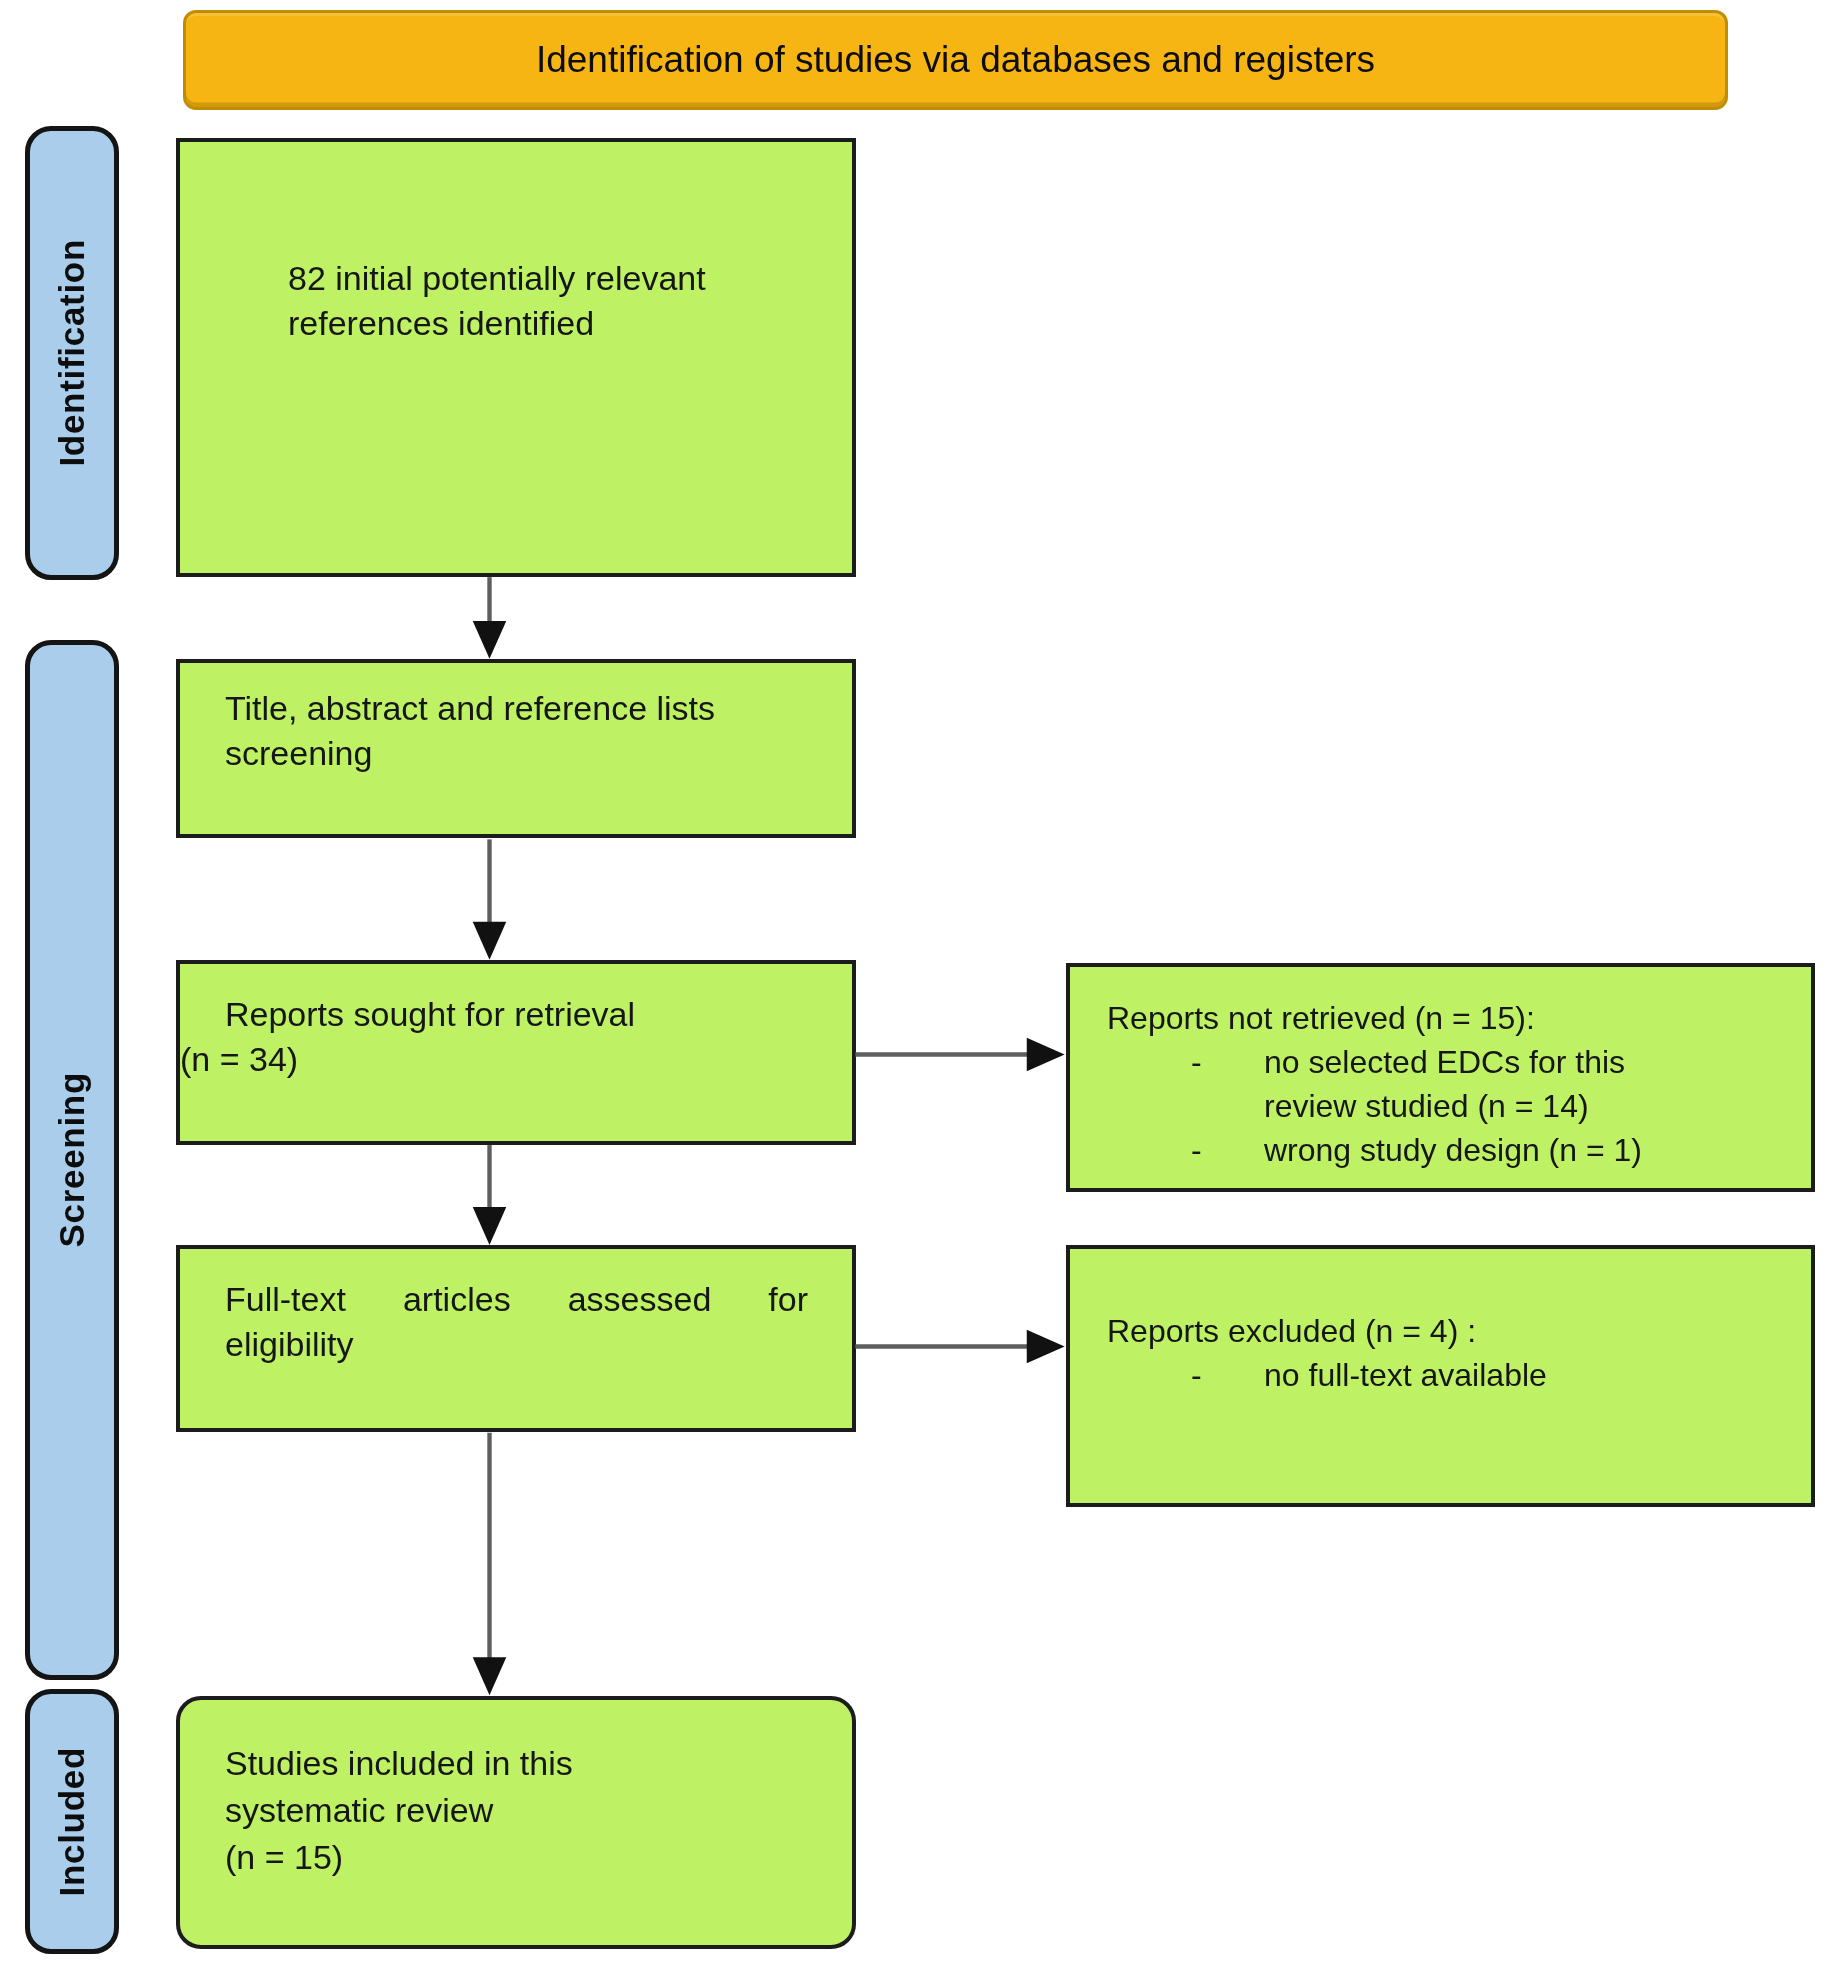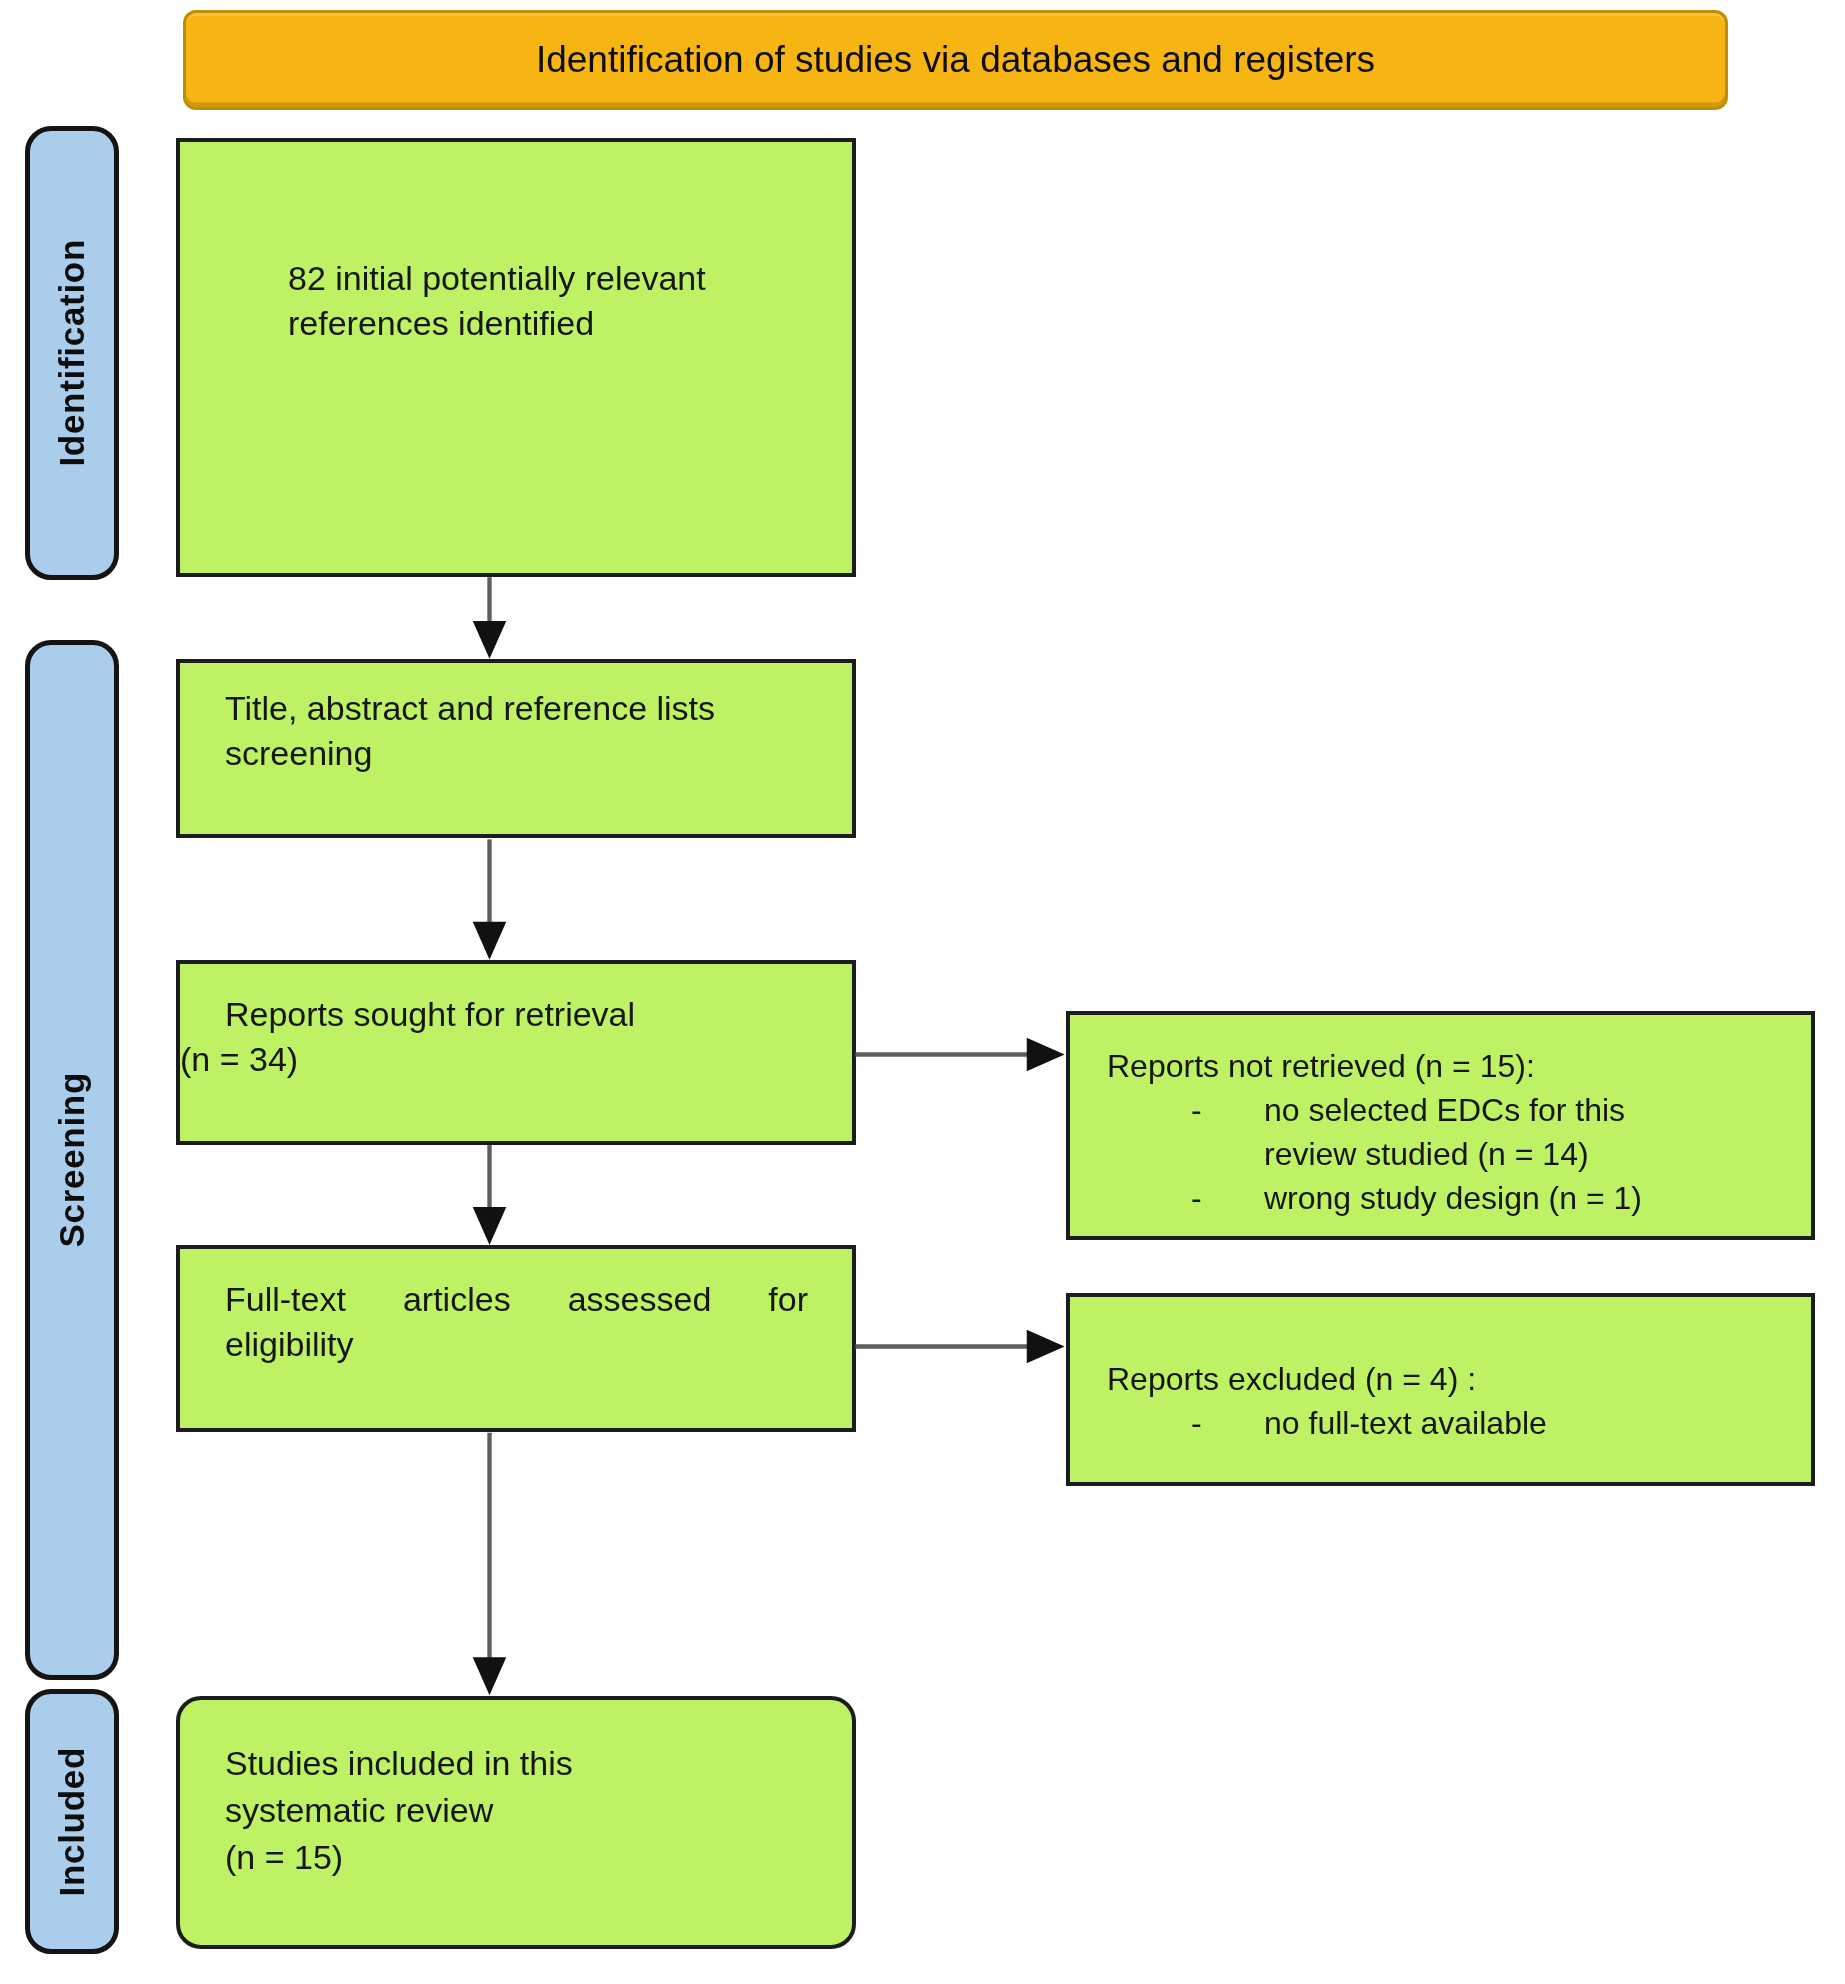--- a/index.html
+++ b/index.html
@@ -43,23 +43,23 @@
   .col-right{left:1066px; width:749px;}
   .box-records{top:138px; height:439px; padding:114px 44px 0 108px;}
   .box-screening{top:659px; height:179px; padding:23.4px 44px 0 45px;}
   .box-sought{top:960px; height:185px; padding:28px 0 0 0;}
   .box-sought .l1{padding-left:45px;}
   .box-sought .l2{}
   .box-fulltext{top:1245px; height:187px; padding:28px 0 0 0;}
   .box-fulltext .l1{display:flex; justify-content:space-between; padding:0 44px 0 45px;}
   .box-fulltext .l2,.box-fulltext .l3{padding-left:45px;}
   .box-included{top:1696px; height:253px; padding:40px 44px 0 45px; line-height:47px;border-radius:25px;}
-  .rbox{font-size:32px; line-height:44px;margin-top:48px;}
+  .rbox{font-size:32px; line-height:44px;}
   .box-notretrieved{top:963px; height:229px; padding:29px 29px 0 37px;}
-  .box-excluded{top:1245px; height:193px; padding:60px 29px 0 37px;}
+  .box-excluded{top:1245px; height:262px; padding:60px 29px 0 37px;}
   .bullet{display:flex; padding-left:84px;}
   .bullet .marker{width:73px; flex:0 0 73px;}
   .bullet .btext{max-width:439px;}
   
   .arrow{display:block;}
   .arrow line{stroke:var(--arrow-line); stroke-width:6;}
   .arrow polygon{fill:var(--arrow-head);}
 </style>
 </head>
 <body>

